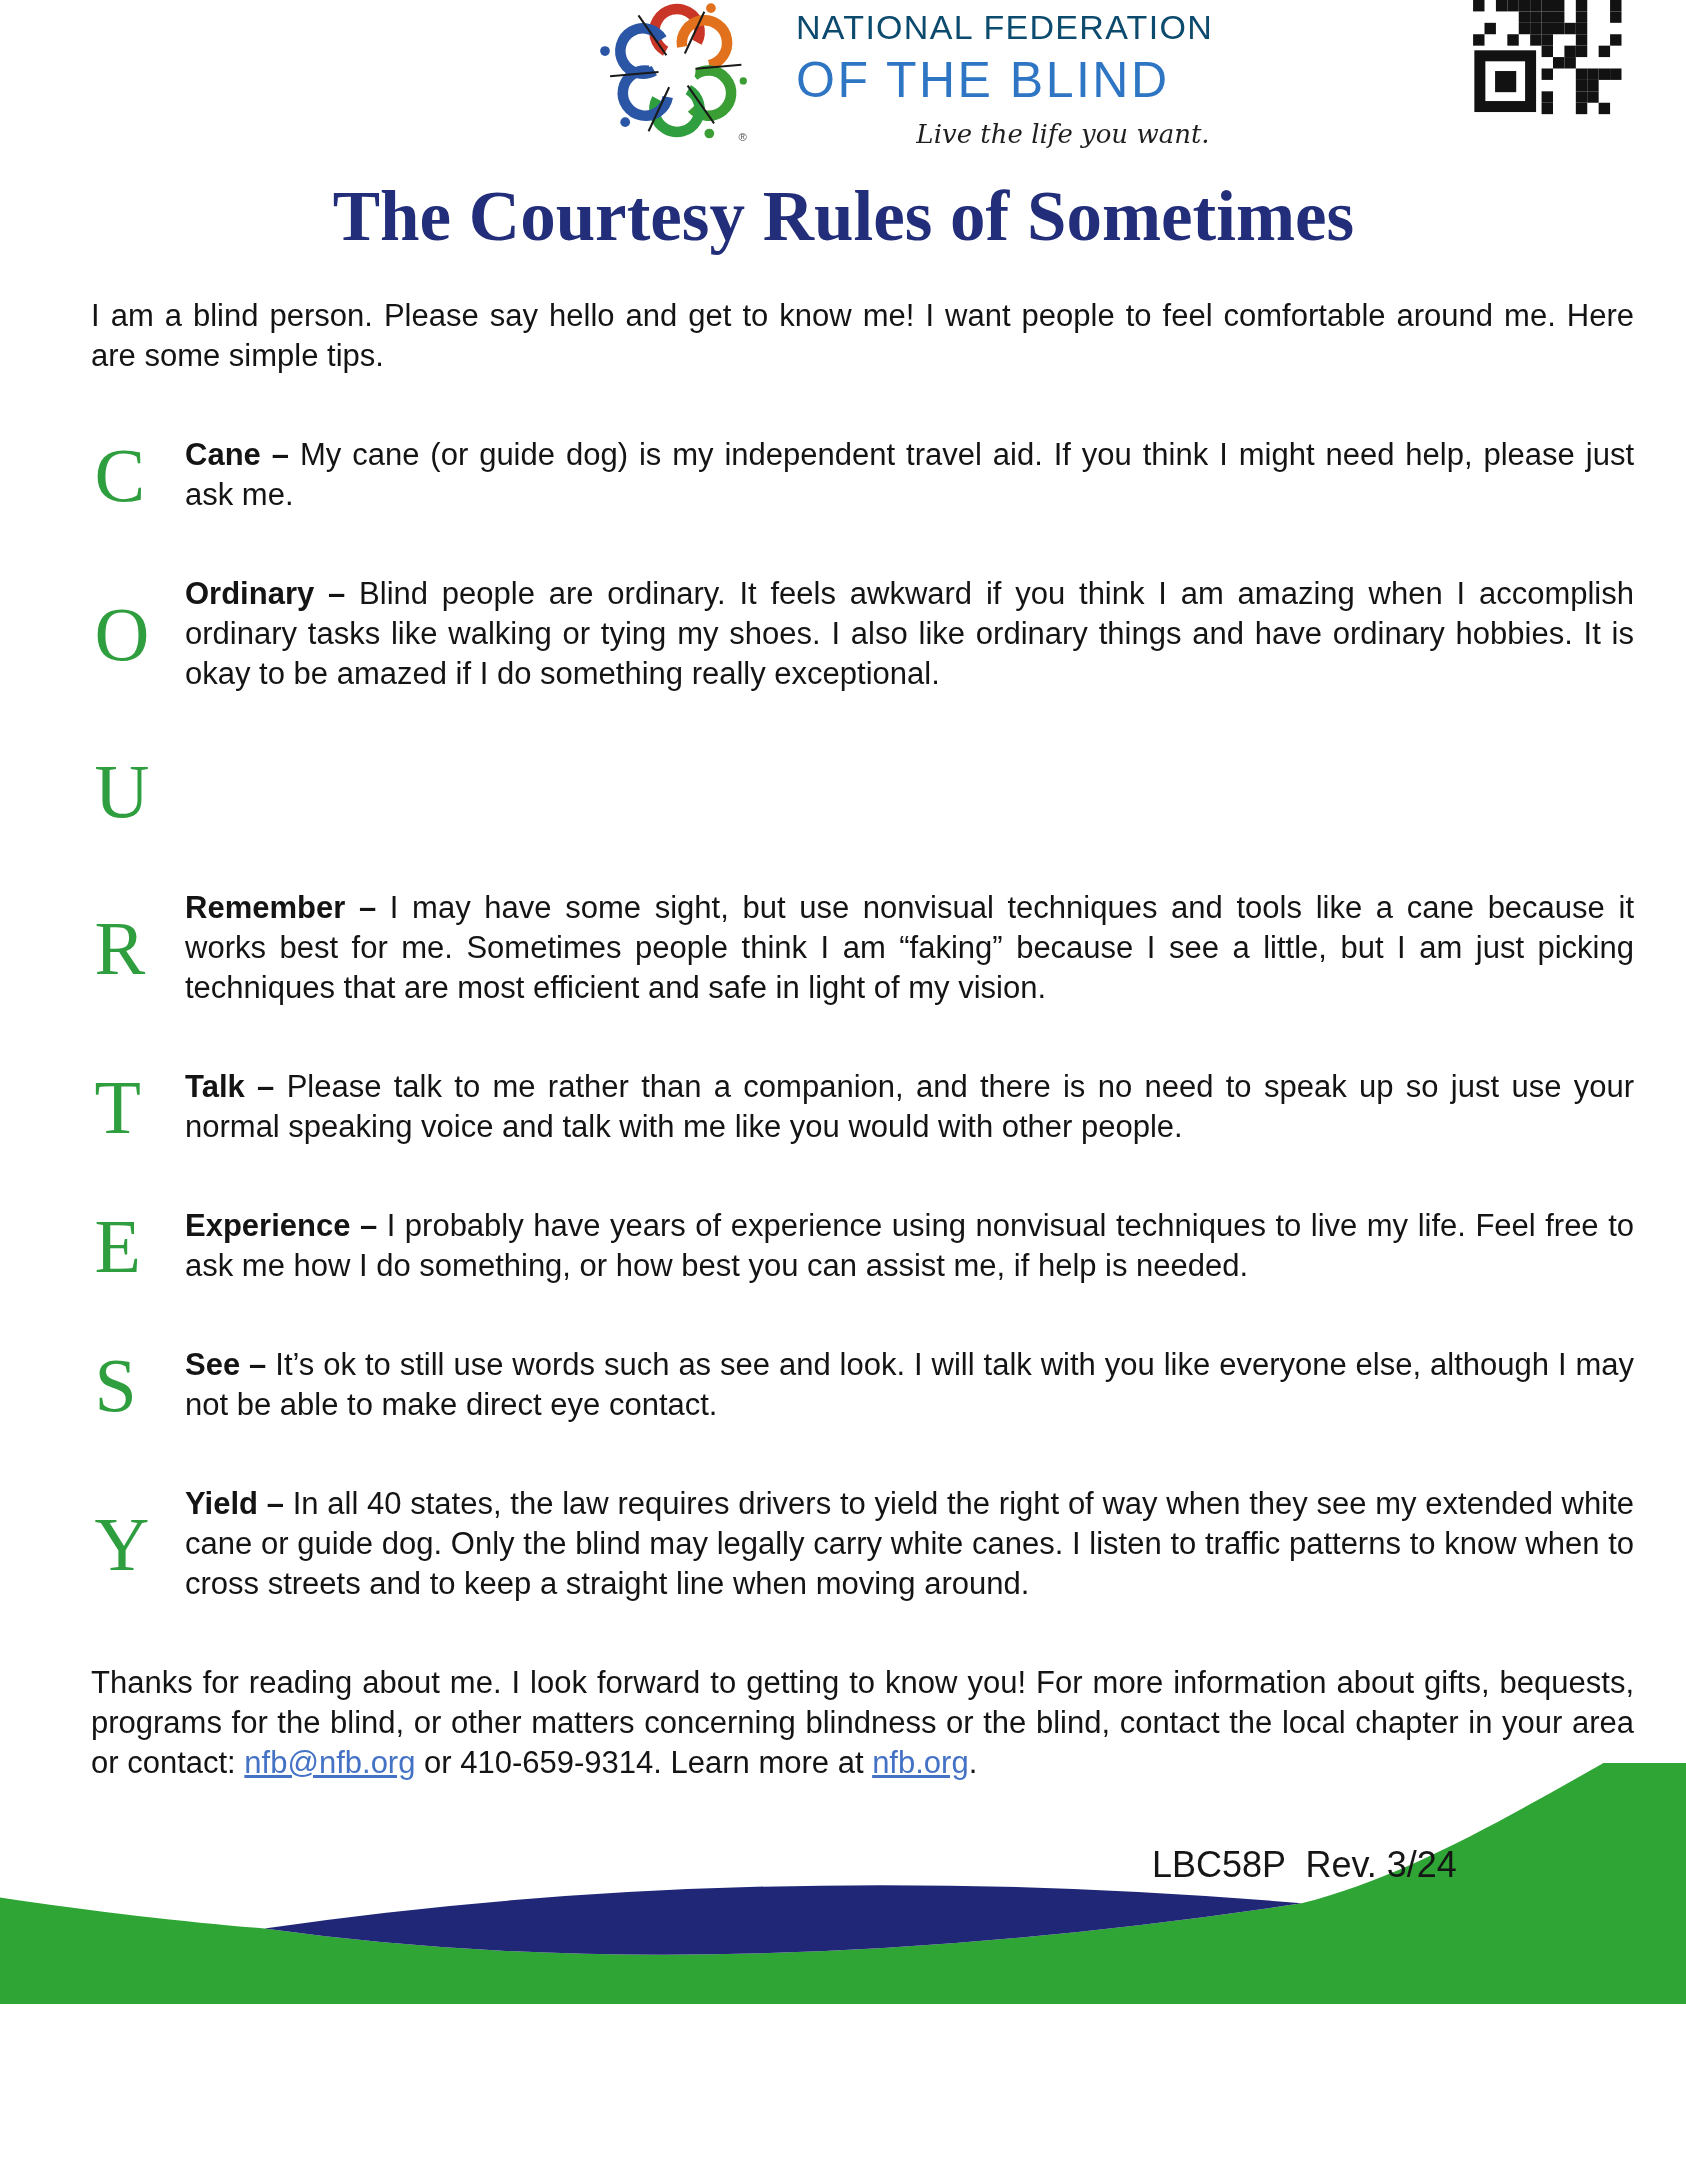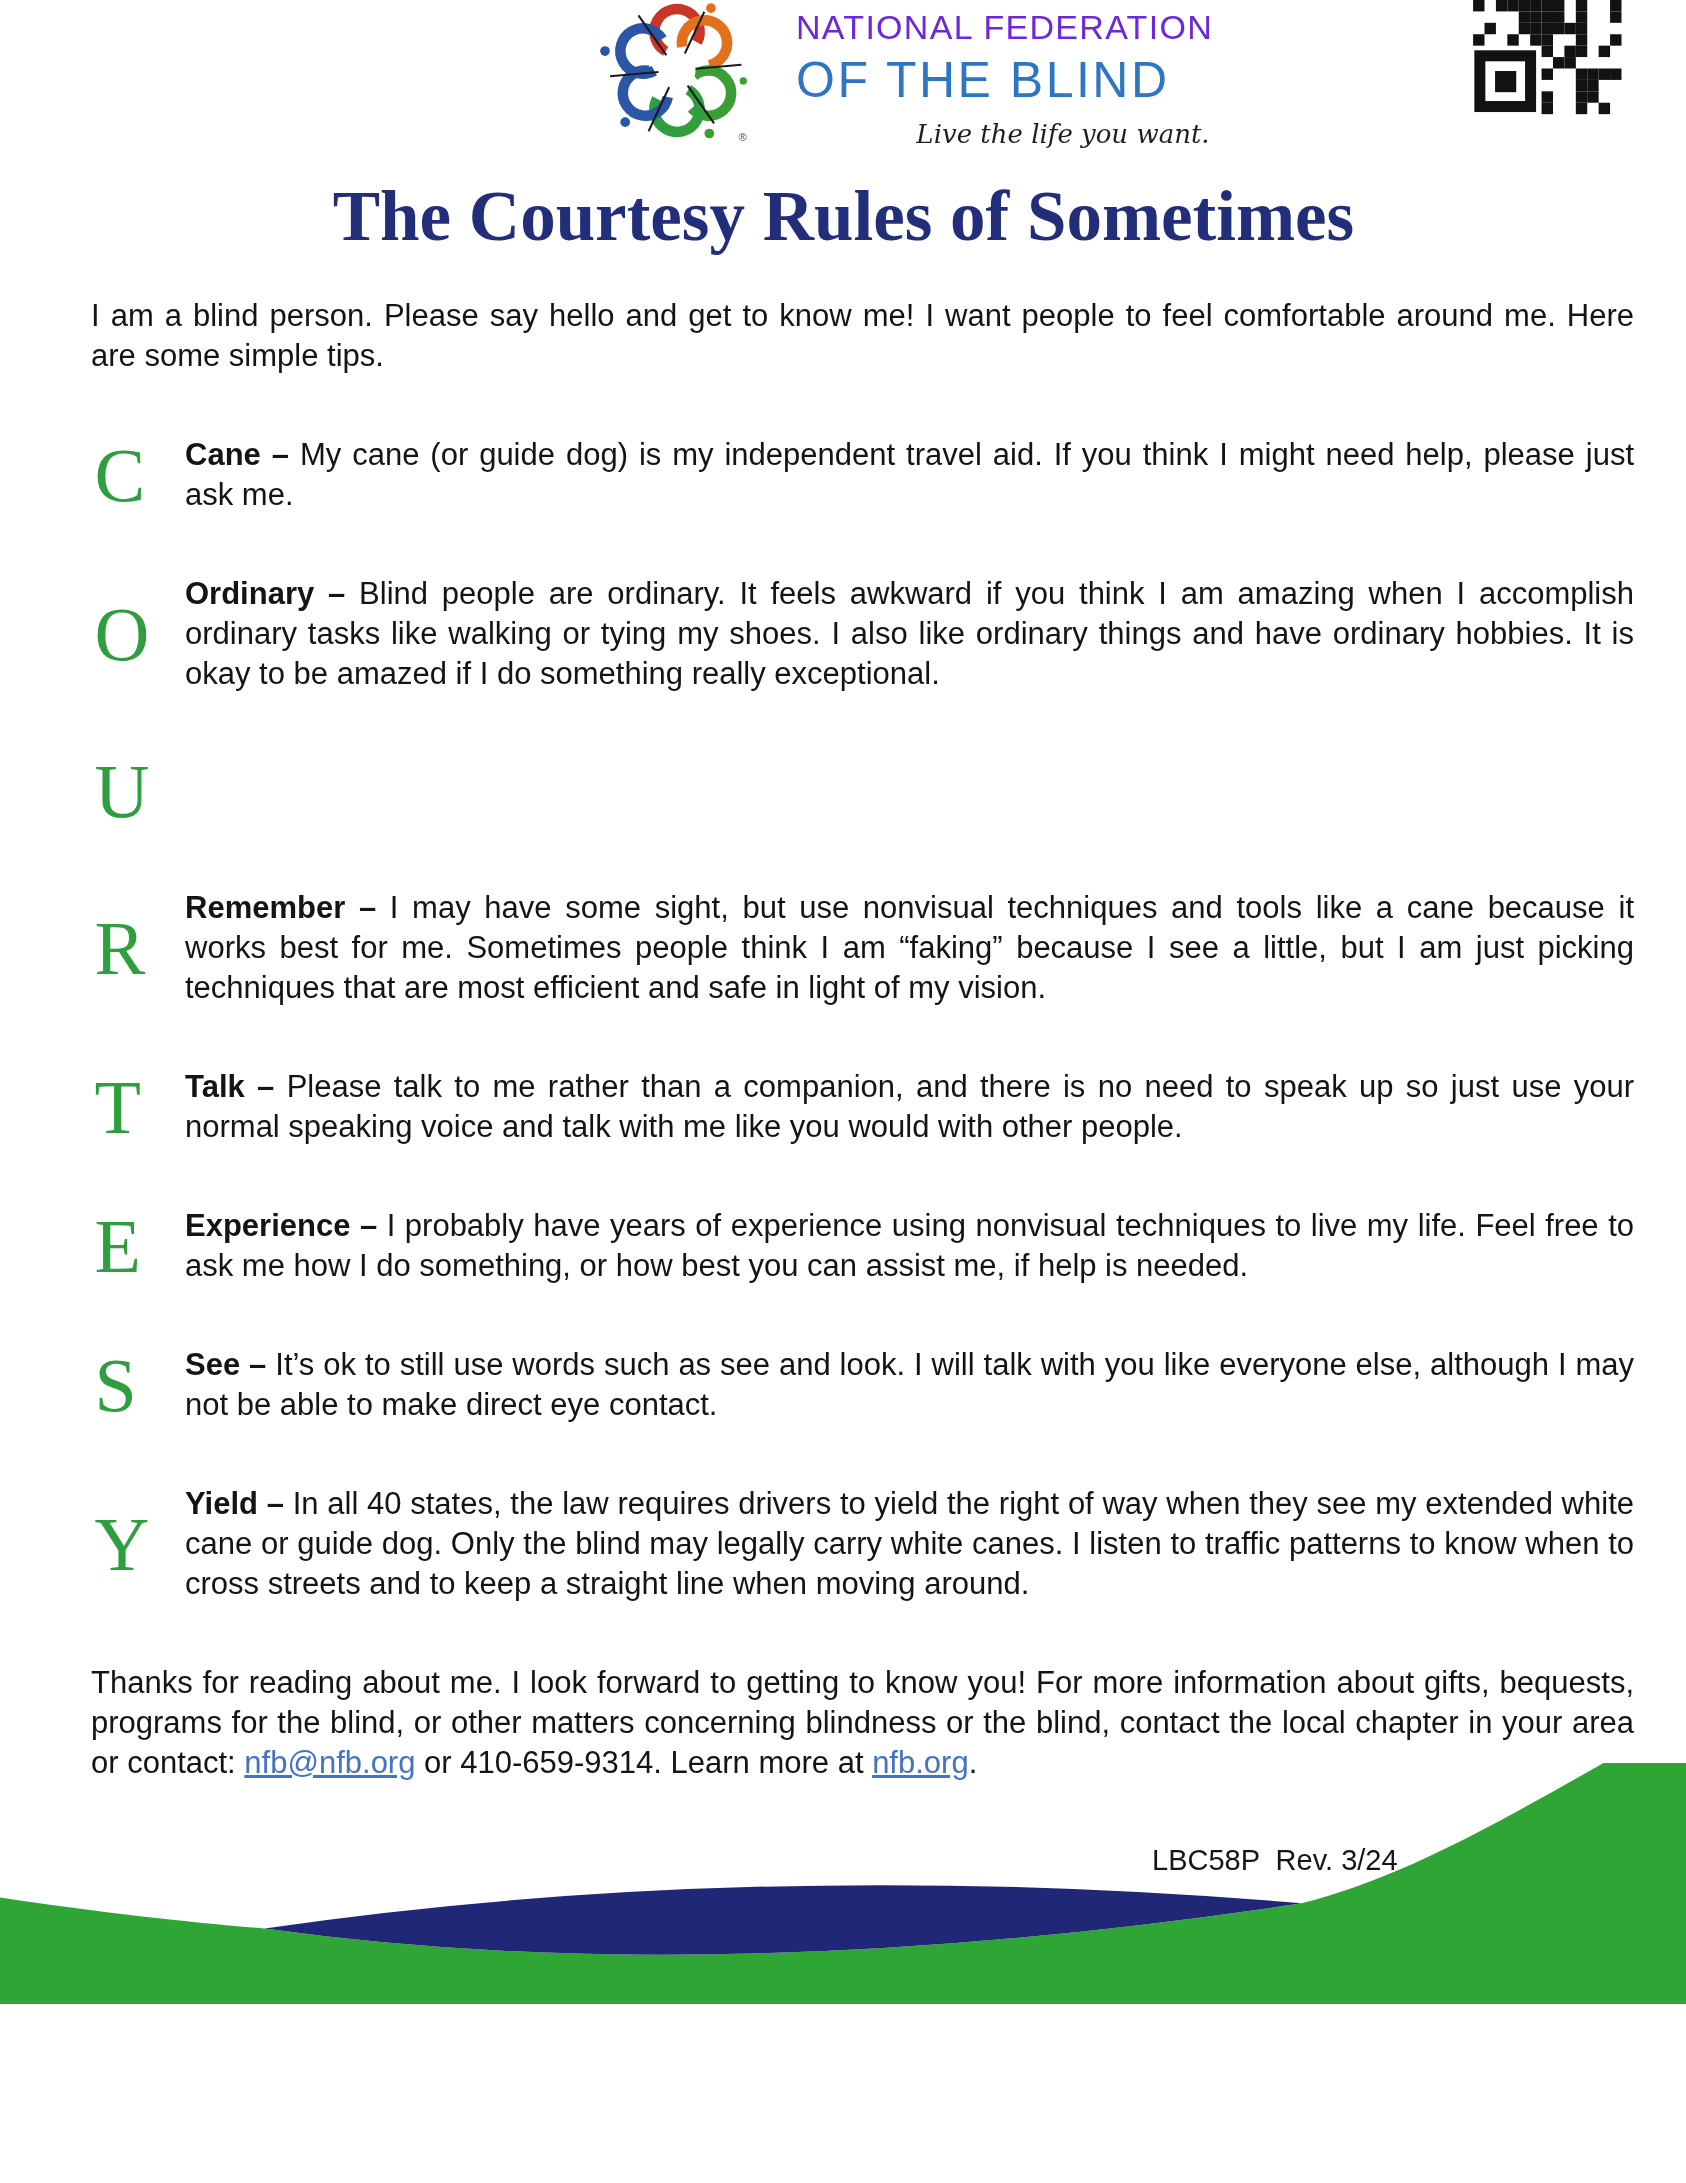--- a/index.html
+++ b/index.html
@@ -5,21 +5,21 @@
   html,body{margin:0;padding:0;background:#e8e8e8;}
   .page{
     position:relative;width:1687px;height:2183px;background:#ffffff;
     font-family:"Liberation Sans",sans-serif;color:#141414;overflow:hidden;
   }
 
   
   .header{position:absolute;top:0;left:588px;display:flex;align-items:flex-start;}
   .logo-svg{width:186px;height:153px;flex:0 0 auto;}
   .brand{margin-left:22px;padding-top:8.4px;}
-  .brand-line1{font-size:34px;letter-spacing:1.3px;color:#6d28d9;white-space:nowrap;}
+  .brand-line1{font-size:34px;letter-spacing:1.3px;color:#0c4a6e;white-space:nowrap;}
   .brand-line2{font-size:50px;letter-spacing:2.5px;color:#2e75c3;white-space:nowrap;margin-top:3.4px;}
   .tagline{font-family:"DejaVu Serif",serif;font-style:italic;font-size:26px;color:#1f1f1f;
            text-align:right;margin-top:10px;padding-right:3.4px;}
   .qr{position:absolute;top:0;right:65px;width:149px;height:115px;}
 
   
   .title{position:absolute;top:176px;left:0;width:100%;text-align:center;
          font-family:"Liberation Serif",serif;font-weight:bold;font-size:71px;color:#232e7a;}
 
   
@@ -28,21 +28,21 @@
   .intro{margin:0 0 59px 0;}
   .rule{display:flex;align-items:center;margin-bottom:59px;}
   .rule-letter{flex:0 0 94px;font-family:"Liberation Serif",serif;font-size:76px;line-height:1;
                color:#2f9e3f;padding-left:3.4px;box-sizing:border-box;}
   .rule-text{flex:1;text-align:justify;}
   .rule-text b{font-weight:bold;}
   .closing{margin:0;}
   .link{color:#4472c4;text-decoration:underline;}
 
   
-  .doc-code{position:absolute;top:1844px;left:1152px;font-size:29px;color:#161616;white-space:pre;z-index:2;}
+  .doc-code{position:absolute;top:1844px;left:1152px;font-size:36px;color:#161616;white-space:pre;z-index:2;}
   .wave{position:absolute;left:0;top:1763px;width:1687px;height:420px;z-index:1;}
 </style>
 </head>
 <body>
 
 <div class="page">
 
   <div class="header">
     <svg class="logo-svg" viewBox="0 0 230 185" aria-hidden="true">
       <g fill="none" stroke-width="13">

